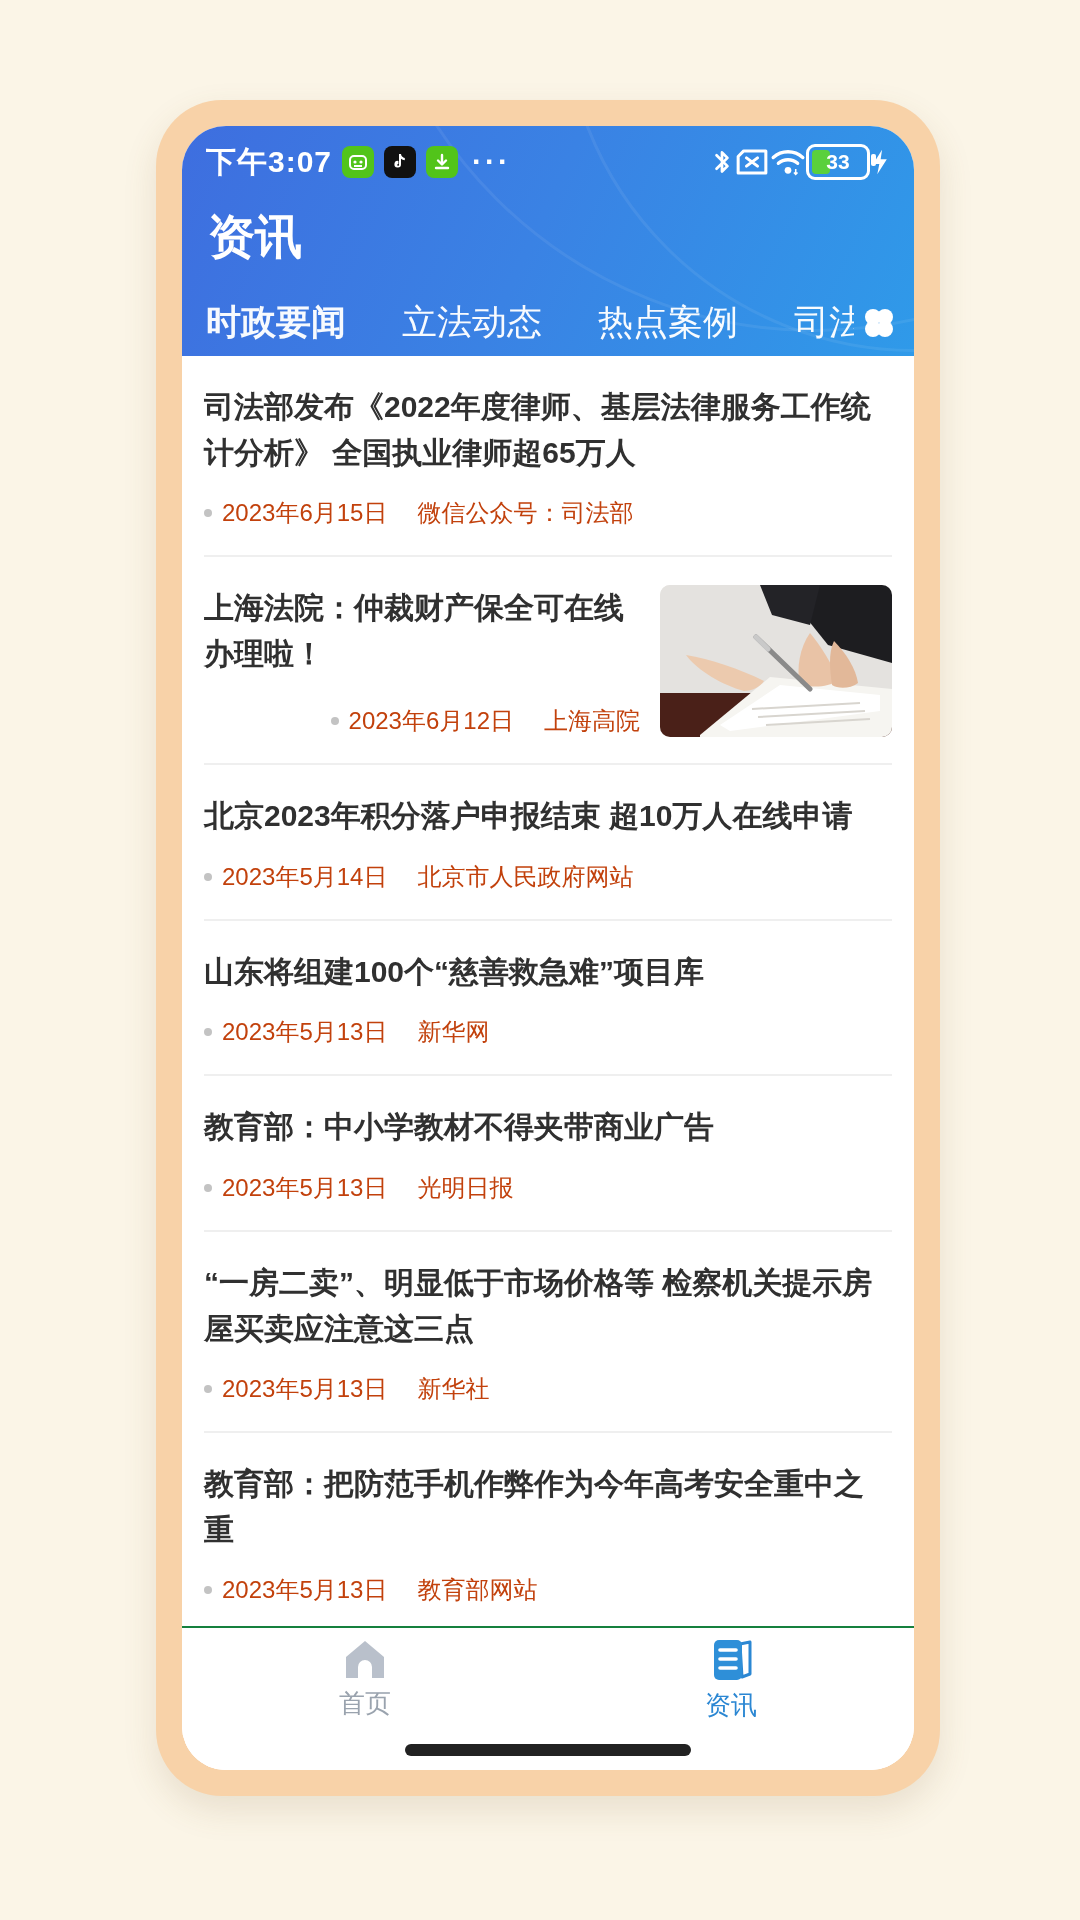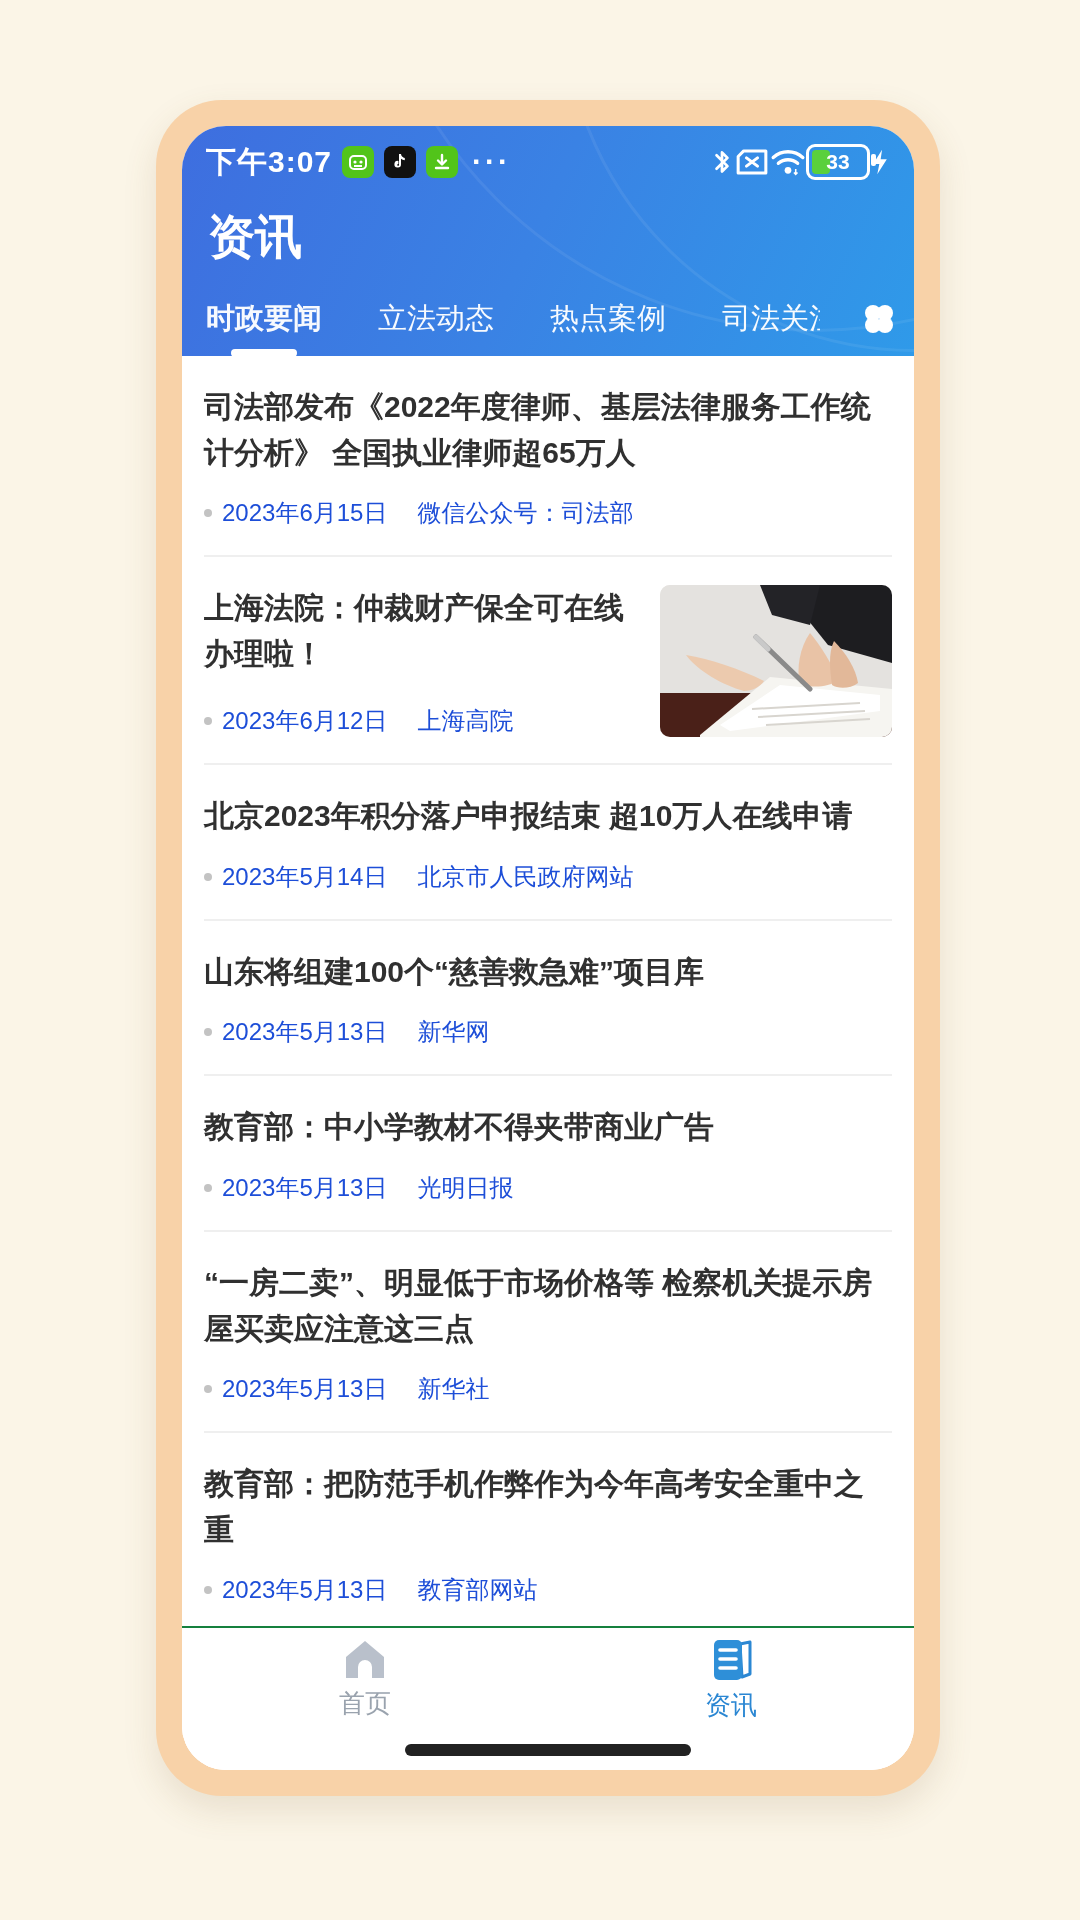--- a/index.html
+++ b/index.html
@@ -37,35 +37,35 @@
   .more-dots{margin-left:14px;font-size:30px;font-weight:bold;letter-spacing:3px;line-height:20px;}
   .status-right{margin-left:auto;display:flex;align-items:center;}
   .battery{position:relative;width:58px;height:30px;border:3px solid #fff;border-radius:9px;display:flex;align-items:center;}
   .battery .fill{position:absolute;left:3px;top:3px;bottom:3px;width:18px;background:#5ad03c;border-radius:4px;}
   .battery .pct{position:relative;z-index:1;width:100%;text-align:center;font-size:21px;font-weight:bold;color:#fff;}
   .battery .nub{position:absolute;right:-9px;top:7px;width:5px;height:12px;background:#fff;border-radius:2px;}
   
   .app-title{position:relative;z-index:2;font-size:47px;font-weight:bold;padding:24px 0 0 26px;}
   
   .tabs{position:relative;z-index:2;display:flex;align-items:center;padding:30px 16px 0 24px;}
-  .tab{font-size:29px;color:rgba(255,255,255,.96);position:relative;margin-right:56px;white-space:nowrap;}
+  .tab{font-size:35px;color:rgba(255,255,255,.96);position:relative;margin-right:56px;white-space:nowrap;}
   .tab.active{font-weight:bold;}
   .tab.active::after{content:"";position:absolute;left:50%;transform:translateX(-50%);bottom:-18px;width:66px;height:8px;border-radius:4px;background:#fff;}
   .tab.truncated{max-width:98px;overflow:hidden;margin-right:6px;}
   .grid-icon{margin-left:auto;flex:0 0 auto;}
   
   .list{position:absolute;top:230px;left:0;right:0;bottom:0;background:#fff;overflow:hidden;}
   .item{margin:0 22px;padding:28px 0 26px 0;border-bottom:2px solid #efefef;}
   .item:last-child{border-bottom:none;}
   .title{font-size:30px;line-height:1.52;color:#303030;font-weight:600;}
-  .meta{display:flex;align-items:center;margin-top:22px;font-size:24px;color:#1d4ed8;}
+  .meta{display:flex;align-items:center;margin-top:22px;font-size:24px;color:#c2410c;}
   .meta .dot{width:8px;height:8px;border-radius:50%;background:#c3c3c3;margin-right:10px;flex:0 0 auto;}
   .meta .src{margin-left:30px;}
   .item.with-thumb .row{display:flex;}
-  .item.with-thumb .txt{flex:1;min-width:0;display:flex;flex-direction:column;}
+  .item.with-thumb .txt{flex:1;min-width:0;display:flex;flex-direction:column;align-items:flex-end;}
   .item.with-thumb .meta{margin-top:auto;padding-top:24px;}
   .thumb{flex:0 0 auto;width:232px;height:152px;margin-left:20px;border-radius:10px;overflow:hidden;background:#e9e7e4;}
   .thumb svg{display:block;}
   
   .tabbar{
     position:absolute;left:0;right:0;bottom:0;height:132px;background:#fff;
     border-top:2px solid #15803d;display:flex;justify-content:space-around;align-items:flex-start;
     padding-top:10px;z-index:5;
   }
   .nav{display:flex;flex-direction:column;align-items:center;width:160px;}

